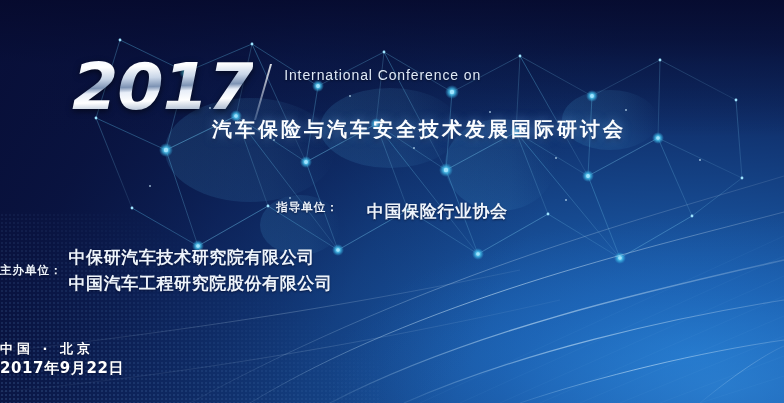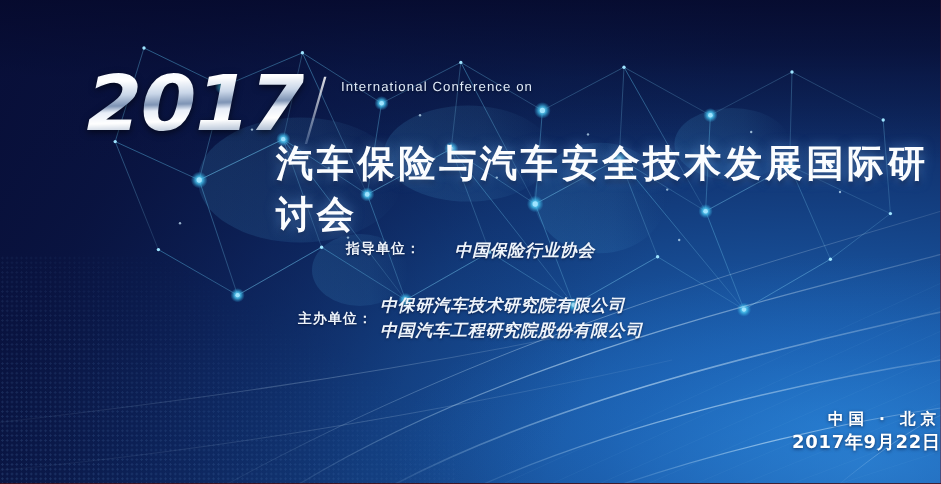--- a/index.html
+++ b/index.html
@@ -50,54 +50,54 @@
     filter:drop-shadow(0 2px 3px rgba(0,0,0,.55));
     transform:scaleX(1.04);transform-origin:left center;
   }
   .slash{
     width:2px;height:56px;margin:6px 0 0 16px;
     background:linear-gradient(180deg,rgba(255,255,255,.85),rgba(190,215,245,.25));
     transform:skewX(-16deg);
   }
   .entxt{margin-left:20px;padding-top:8px;}
   .en1{
-    color:#dfe9f7;font-size:11px;letter-spacing:.9px;line-height:1.3;
+    color:#dfe9f7;font-size:14px;letter-spacing:.9px;line-height:1.3;
     text-shadow:0 1px 2px rgba(0,0,0,.45);
   }
   .en2{
     color:#ffffff;font-size:15px;font-weight:bold;letter-spacing:.35px;
     line-height:1.35;margin-top:2px;
     text-shadow:0 1px 3px rgba(0,0,0,.5);
   }
   .cntitle{
-    position:absolute;left:230px;top:116px;
-    font-family:"DejaVu Sans","Liberation Sans",sans-serif;
-    font-size:31px;font-weight:bold;letter-spacing:3px;
+    position:absolute;left:212px;top:116px;
+    font-family:"DejaVu Sans","Liberation Sans",sans-serif;
+    font-size:20px;font-weight:bold;letter-spacing:3px;
     color:#fbfdff;
     text-shadow:0 0 10px rgba(125,190,255,.55),0 2px 4px rgba(0,10,40,.6);
   }
   .org-block{position:absolute;left:0;right:0;top:200px;}
   .org-line{display:flex;justify-content:center;gap:28px;}
   .org-label{
     color:#eef4fb;font-size:11.5px;font-weight:bold;letter-spacing:1px;
     font-family:"DejaVu Sans","Liberation Sans",sans-serif;
     text-shadow:0 1px 2px rgba(0,5,30,.6);white-space:nowrap;
   }
   .org-val{
-    color:#eef4fb;font-size:14px;font-weight:bold;letter-spacing:.6px;
-    font-family:"DejaVu Sans","Liberation Sans",sans-serif;
-    text-shadow:0 1px 2px rgba(0,5,30,.6);white-space:nowrap;font-style:italic;
+    color:#eef4fb;font-size:17px;font-weight:bold;letter-spacing:.6px;
+    font-family:"DejaVu Sans","Liberation Sans",sans-serif;
+    text-shadow:0 1px 2px rgba(0,5,30,.6);white-space:nowrap;
   }
   .host-block{
-    position:absolute;left:0;right:0;top:246px;display:flex;justify-content:center;
+    position:absolute;left:0;right:0;top:246px;display:flex;justify-content:flex-start;
   }
   .host-inner{display:flex;align-items:center;}
   .host-vals{display:flex;flex-direction:column;gap:3px;margin-left:6px;}
   .footer{
-    position:absolute;left:0;right:0;top:340px;text-align:right;
+    position:absolute;left:0;right:0;top:340px;text-align:left;
   }
   .loc{
     color:#ffffff;font-size:13px;font-weight:bold;letter-spacing:4px;
     font-family:"DejaVu Sans","Liberation Sans",sans-serif;
     text-shadow:0 1px 3px rgba(0,8,35,.6);
   }
   .date{
     color:#ffffff;font-size:15px;font-weight:bold;letter-spacing:.6px;margin-top:1px;
     font-family:"DejaVu Sans","Liberation Sans",sans-serif;
     text-shadow:0 1px 3px rgba(0,8,35,.6);

